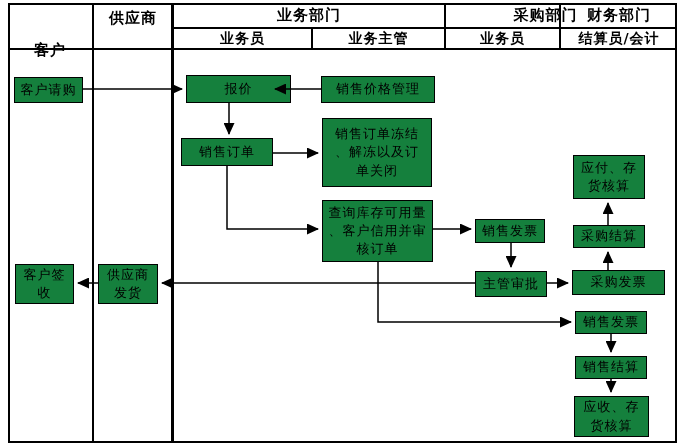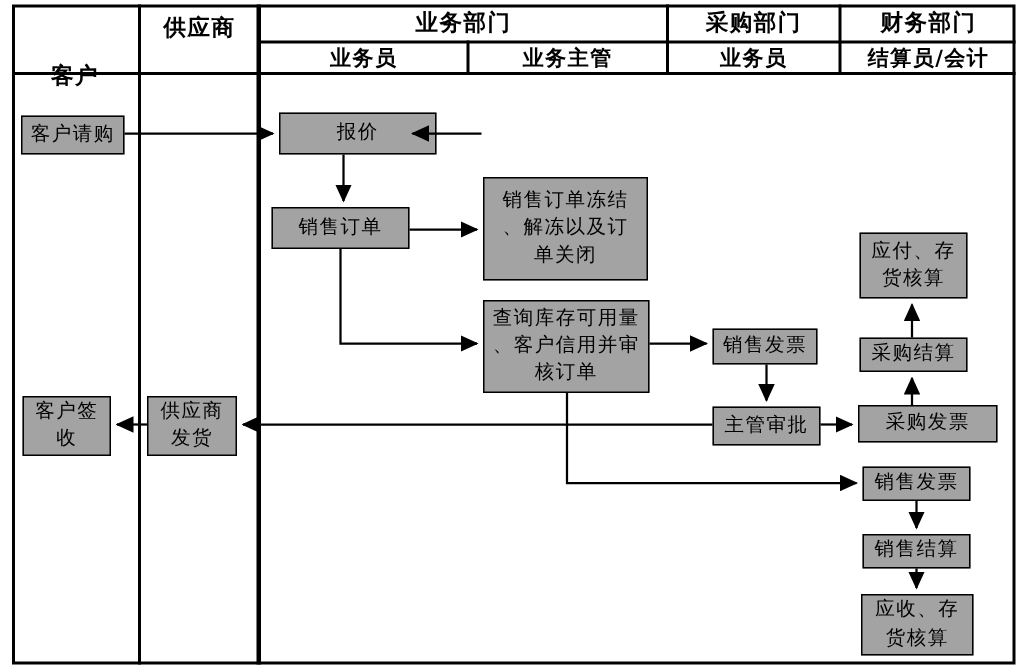--- a/index.html
+++ b/index.html
@@ -8,31 +8,31 @@
     font-family:"DejaVu Sans","Liberation Sans",sans-serif;color:#000;
     overflow:hidden;
   }
   .frame{position:absolute;left:8px;top:3px;width:669px;height:440px;
     border:2px solid #000;box-sizing:border-box;}
   .vline,.hline{position:absolute;background:#000;}
   .hdr{position:absolute;display:flex;align-items:center;justify-content:center;
     font-weight:bold;letter-spacing:1px;}
   .hdr1{font-size:15px;}
   .hdr2{font-size:14px;font-weight:bold;}
-  .node{position:absolute;border:1px solid #000;background:#a3a3a3;
+  .node{position:absolute;border:1px solid #000;background:#15803d;
     display:flex;align-items:center;justify-content:center;text-align:center;
     font-size:13px;line-height:1.4;white-space:pre-line;box-sizing:border-box;
     padding:1px;letter-spacing:1px;}
   svg.overlay{position:absolute;left:0;top:0;pointer-events:none;}
 
   
   .h-customer{left:8px;top:6px;width:84px;height:24px;margin-top:32px;}
   .h-supplier{left:94px;top:6px;width:78px;height:24px;}
   .h-business{left:174px;top:4px;width:270px;height:23px;}
-  .h-purchasing{left:446px;top:4px;width:113px;height:23px;}
+  .h-purchasing{left:446px;top:4px;width:113px;height:23px;padding-left:43px;}
   .h-finance{left:561px;top:4px;width:116px;height:23px;}
   .h-biz-sub1{left:174px;top:29px;width:137px;height:19px;}
   .h-biz-sub2{left:313px;top:29px;width:131px;height:19px;}
   .h-purch-sub{left:446px;top:29px;width:113px;height:19px;}
   .h-fin-sub{left:561px;top:29px;width:116px;height:19px;}
 
   
   .vl-1{left:92px;top:3px;width:2px;height:440px;}
   .vl-2{left:171px;top:3px;width:3px;height:440px;}
   .vl-3{left:311px;top:27px;width:2px;height:23px;}
@@ -78,20 +78,21 @@
   <div class="hdr hdr1 h-business">业务部门</div>
   <div class="hdr hdr1 h-purchasing">采购部门</div>
   <div class="hdr hdr1 h-finance">财务部门</div>
   <div class="hdr hdr2 h-biz-sub1">业务员</div>
   <div class="hdr hdr2 h-biz-sub2">业务主管</div>
   <div class="hdr hdr2 h-purch-sub">业务员</div>
   <div class="hdr hdr2 h-fin-sub">结算员/会计</div>
 
   <div class="node n-customer-request">客户请购</div>
   <div class="node n-quotation">报价</div>
+  <div class="node n-sales-price-mgmt">销售价格管理</div>
   <div class="node n-sales-order">销售订单</div>
   <div class="node n-sales-order-freeze">销售订单冻结
 、解冻以及订
 单关闭</div>
   <div class="node n-check-inventory">查询库存可用量
 、客户信用并审
 核订单</div>
   <div class="node n-purchase-order">销售发票</div>
   <div class="node n-supervisor-approval">主管审批</div>
   <div class="node n-purchase-invoice">采购发票</div>

